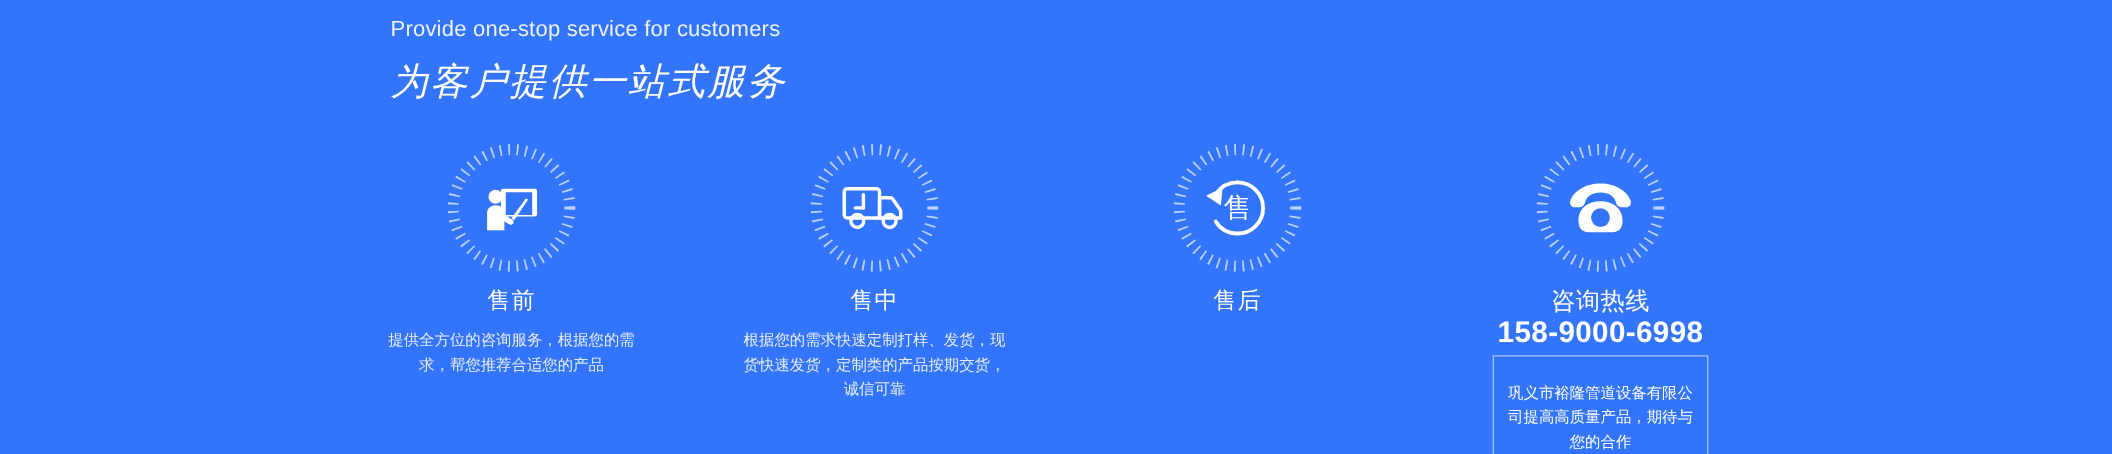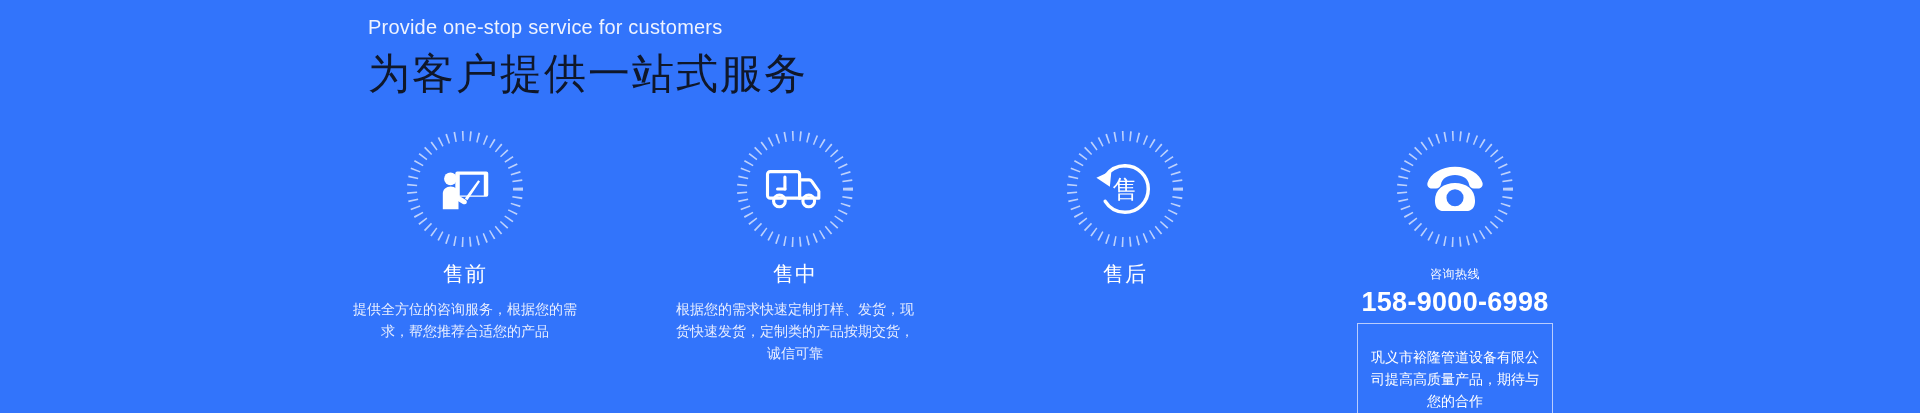--- a/index.html
+++ b/index.html
@@ -11,39 +11,40 @@
   }
   .banner {
     position:relative;
     width:1920px; height:413px;
     background:#3274fb;
   }
 
   
   .header {
     position:absolute;
-    left:368px;
+    left:355px;
     top:14px;
   }
   .header .eng {
     font-size:20px;
     color:#eef3ff;
     letter-spacing:.2px;
     font-weight:400;
     line-height:26px;
     white-space:nowrap;
   }
   .header .cn {
     margin-top:8px;
-    font-size:42px;
-    color:#0f172a;
+    font-size:34px;
+    color:#ffffff;
     font-weight:400;
     letter-spacing:2px;
     line-height:52px;
     white-space:nowrap;
+    font-style:italic;
   }
 
   
   .cols {
     position:absolute;
     left:300px;
     top:128px;
     width:1320px;
     display:flex;
   }
@@ -76,21 +77,21 @@
   }
 
   .col-title {
     margin-top:10px;
     font-size:21px;
     color:#ffffff;
     letter-spacing:1px;
     line-height:28px;
   }
   .col-title.small {
-    font-size:12px;
+    font-size:22px;
     letter-spacing:.5px;
   }
   .phone {
     font-size:27px;
     font-weight:bold;
     color:#ffffff;
     line-height:28px;
     letter-spacing:.3px;
   }
   .col-desc {

